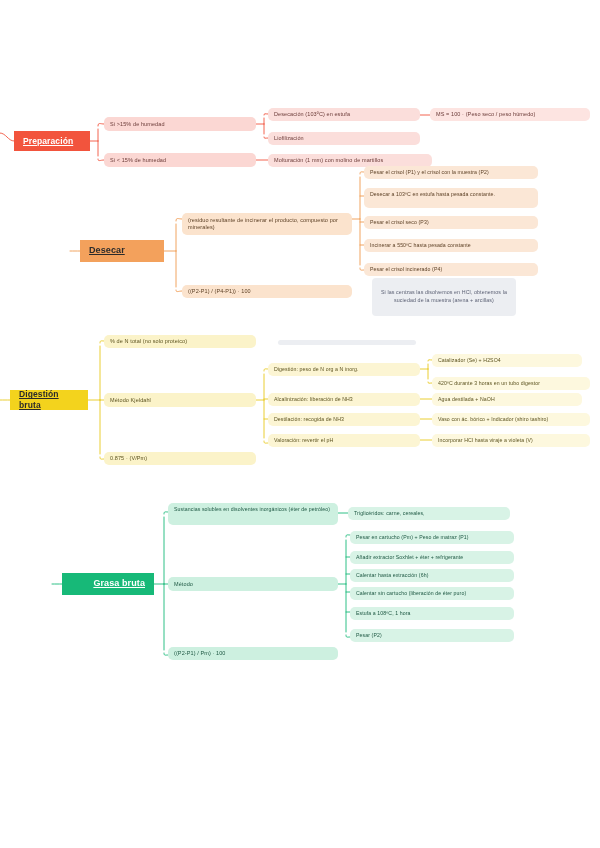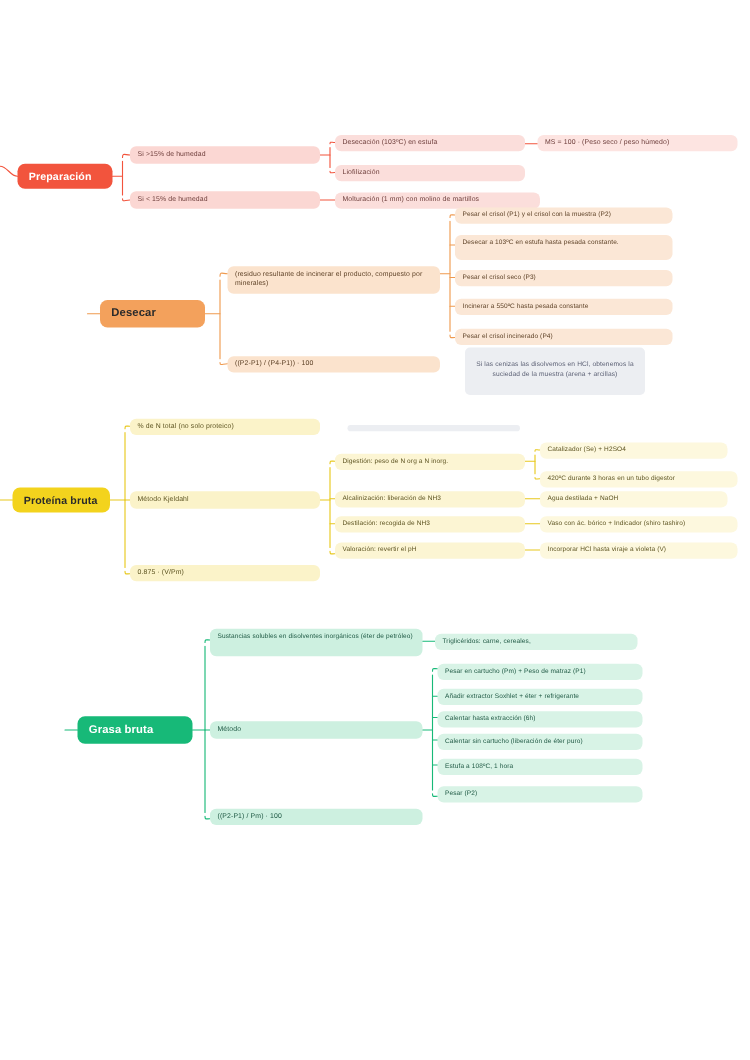--- a/index.html
+++ b/index.html
@@ -17,28 +17,29 @@
     display:flex;align-items:center;
     padding:3px 6px;
     line-height:1.25;
     letter-spacing:.1px;
   }
   .node span{display:block;}
 
   
   .root{
     font-weight:bold;color:#1f1f1f;
-    border-radius:6px;
+    border-radius:0;
     justify-content:flex-start;
     padding:5px 9px;
+    text-decoration:underline;
   }
   .root.red{background:#f2543d;color:#ffffff;font-size:8.5px;}
   .root.orange{background:#f3a15c;color:#2b2b2b;font-size:9px;}
   .root.yellow{background:#f3d31d;color:#2b2b2b;font-size:8.5px;}
-  .root.green{background:#17b978;color:#ffffff;font-size:9px;}
+  .root.green{background:#17b978;color:#ffffff;font-size:9px;justify-content:flex-end;}
 
   
   .lv1.red{background:#fbd7d3;color:#6b3b38;}
   .lv2.red{background:#fbdedb;color:#6b3b38;}
   .lv3.red{background:#fde4e1;color:#6b3b38;}
 
   .lv1.orange{background:#fbe3cd;color:#5d4126;}
   .lv2.orange{background:#fbe7d6;color:#5d4126;}
 
   .lv1.yellow{background:#fbf3c9;color:#5c5320;}
@@ -189,21 +190,21 @@
     <span>Pesar el crisol incinerado (P4)</span>
   </div>
 
   <div class="node note" style="left:372px;top:278px;width:144px;height:38px;">
     <span>Si las cenizas las disolvemos en HCl, obtenemos la suciedad de la muestra (arena + arcillas)</span>
   </div>
 
   <div class="blank" style="position:absolute;left:278px;top:340px;width:138px;height:5px;"></div>
 
   <div class="node root yellow" style="left:10px;top:390px;width:78px;height:20px;">
-    <span>Proteína bruta</span>
+    <span>Digestión bruta</span>
   </div>
 
   <div class="node lv1 yellow f55" style="left:104px;top:335px;width:152px;height:13px;">
     <span>% de N total (no solo proteico)</span>
   </div>
   <div class="node lv1 yellow f55" style="left:104px;top:393px;width:152px;height:14px;">
     <span>Método Kjeldahl</span>
   </div>
   <div class="node lv1 yellow f55" style="left:104px;top:452px;width:152px;height:13px;">
     <span>0.875 · (V/Pm)</span>

